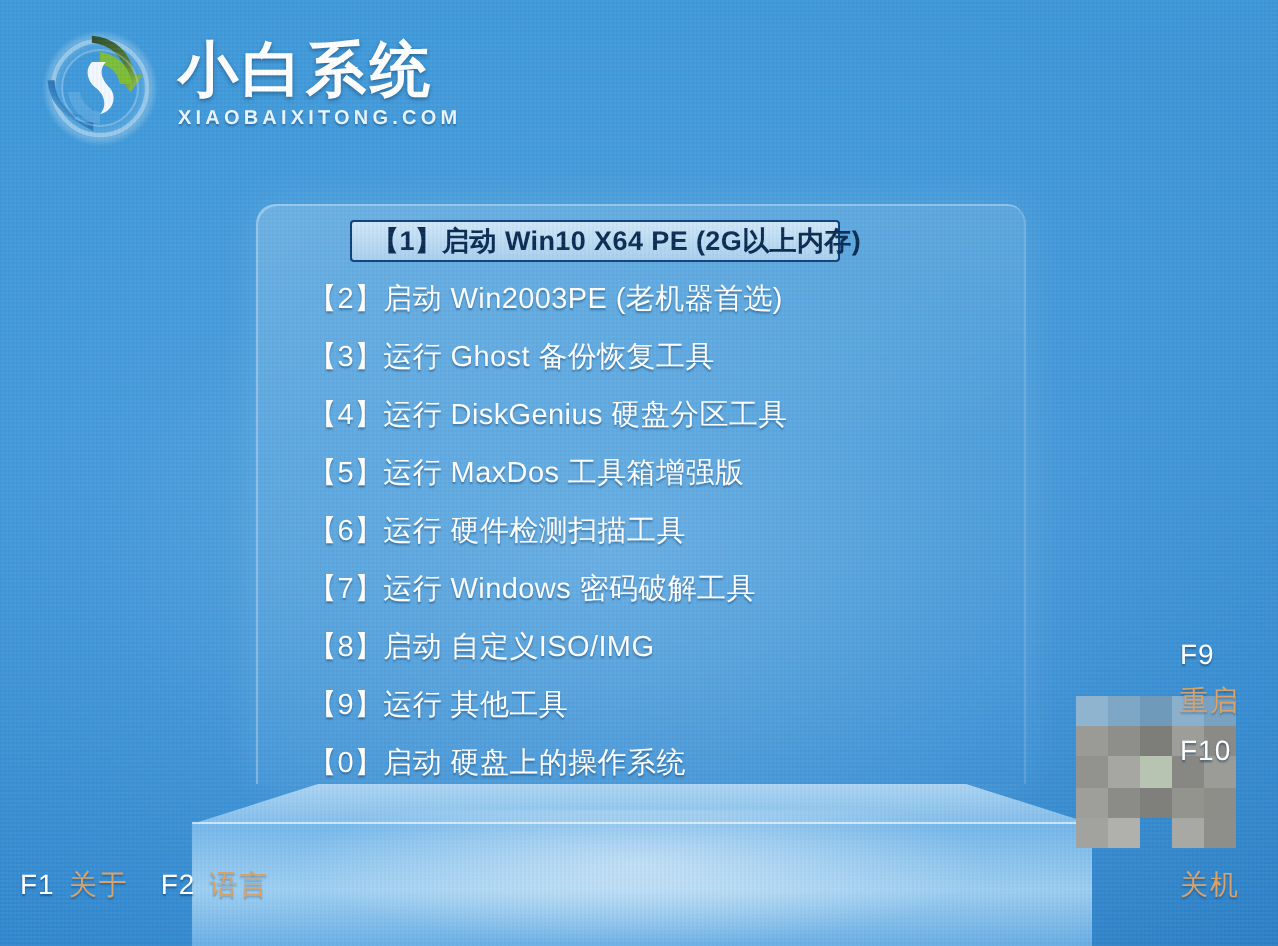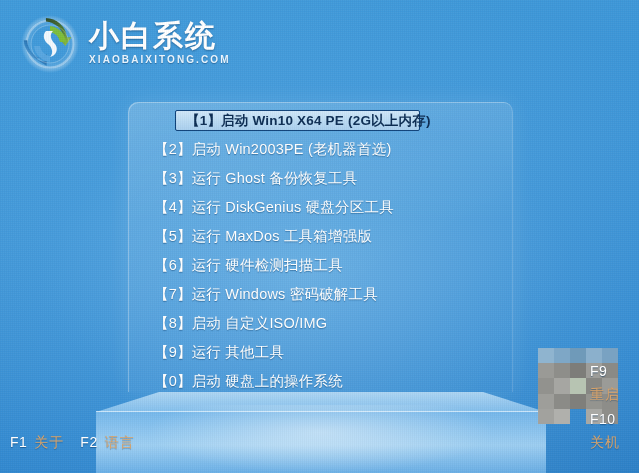--- a/index.html
+++ b/index.html
@@ -196,21 +196,21 @@
     font-weight: normal;
     letter-spacing: 0.5px;
     text-shadow: 0 1px 1px rgba(0,45,90,0.5);
   }
   .hl {
     color: #d8a36a;
     letter-spacing: 1px;
     text-shadow: 0 1px 1px rgba(0,45,90,0.35);
     margin-right: 9px;
   }
-  .hl:last-child { margin-right: 0; }
+  .hl:last-child { margin-right: 0; margin-top: 44px; }
 </style>
 </head>
 <body>
 
 <div id="screen">
 
   <div id="panel">
     <div id="panel-sheen"></div>
   </div>
 

